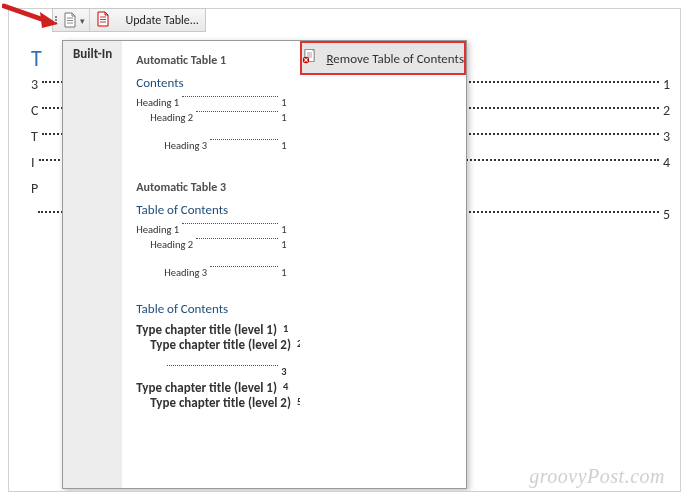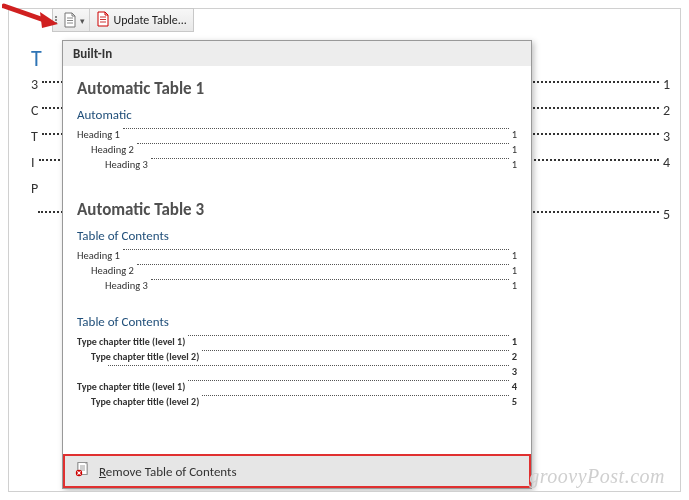--- a/index.html
+++ b/index.html
@@ -40,21 +40,21 @@
     .grip span { width:2px; height:2px; background:#888; }
     .toc-btn {
       height: 22px; padding: 0 4px;
       display: flex; align-items: center; gap: 2px;
       border-right: 1px solid #d0d0d0;
     }
     .toc-btn svg { display:block; }
     .chev { font-size: 9px; color:#555; margin-left:1px;}
     .upd-btn {
       height: 22px; padding: 0 6px;
-      display: flex; align-items: center; gap: 4px;
+      display: flex; align-items: center; gap: 16px;
       font-size: 12px; color:#222;
     }
     .bg-doc {
       position: absolute;
       left: 22px; right: 10px; top: 36px;
       font-size: 13px; color:#333;
     }
     .bg-line {
       display:flex; align-items:center;
       height: 26px;
@@ -65,66 +65,66 @@
     .bg-line .pg { font-size: 14px; }
     .dots {
       flex: 1;
       border-bottom: 2px dotted #333;
       height: 0;
       margin: 0 4px 4px 4px;
     }
     .dropdown {
       position: absolute;
       left: 53px; top: 31px;
-      width: 470px;
+      width: 405px;
       height: 449px;
       background: #fff;
       border: 1px solid #999;
       box-shadow: 2px 2px 6px rgba(0,0,0,0.25);
       z-index: 20;
-      display:flex; flex-direction:column;
+      display:flex; flex-direction:row;
       overflow:hidden;
     }
     .dd-header {
       background: #ededed;
       padding: 5px 10px;
       font-size: 13px; font-weight: bold; color:#333;
     }
     .dd-body { flex:1; padding: 6px 14px 0 14px; overflow:hidden;}
     .gallery-title {
-      font-size: 17px; font-weight:bold; color:#505050;
+      font-size: 12px; font-weight:bold; color:#505050;
       margin: 6px 0 8px 0;
     }
     .sect-head {
       font-size: 13px; color:#1f4e79;
       margin-bottom: 6px;
     }
     .toc-row {
       display:flex; align-items:flex-start;
       font-size: 10.5px; color:#333;
       height: 15px;
     }
     .toc-row .lbl { white-space:nowrap; }
     .toc-row .pg { white-space:nowrap; }
     .toc-dots {
       flex:1; height:0;
       border-bottom: 1px dotted #555;
       margin: 0 3px 2px 3px;
     }
     .ind1 { padding-left: 14px; }
-    .ind2 { padding-left: 28px; }
-    .bold .lbl { font-weight:bold; font-size:10px; }
+    .ind2 { padding-left: 28px; margin-top: 13px; }
+    .bold .lbl { font-weight:bold; font-size:13px; }
     .bold .pg { font-weight:bold; }
     .remove-row {
       height: 34px;
       border: 2px solid #e03030;
       background: #e6e6e6;
       margin: 0;
       display:flex; align-items:center;
-      padding: 0 10px;
+      padding: 0 0;
       gap: 8px;
     }
     .remove-row .rtxt { font-size: 13px; color:#333; }
     .remove-row .rtxt .u { text-decoration: underline; }
     .watermark {
       position: absolute;
       right: 24px; bottom: 12px;
       font-family: Georgia, "Times New Roman", serif;
       font-style: italic;
       font-size: 20px;
@@ -173,21 +173,21 @@
         <span class="pg">5</span>
       </div>
   </div>
 
   <div class="dropdown">
     <div class="dd-header">Built-In</div>
     <div class="dd-body">
 
       <div>
         <div class="gallery-title">Automatic Table 1</div>
-        <div class="sect-head">Automatic</div>
+        <div class="sect-head">Contents</div>
         <div id="auto1-rows">
             <div class="toc-row">
               <span class="lbl">Heading 1</span>
               <span class="toc-dots"></span>
               <span class="pg">1</span>
             </div>
             <div class="toc-row ind1">
               <span class="lbl">Heading 2</span>
               <span class="toc-dots"></span>
               <span class="pg">1</span>

